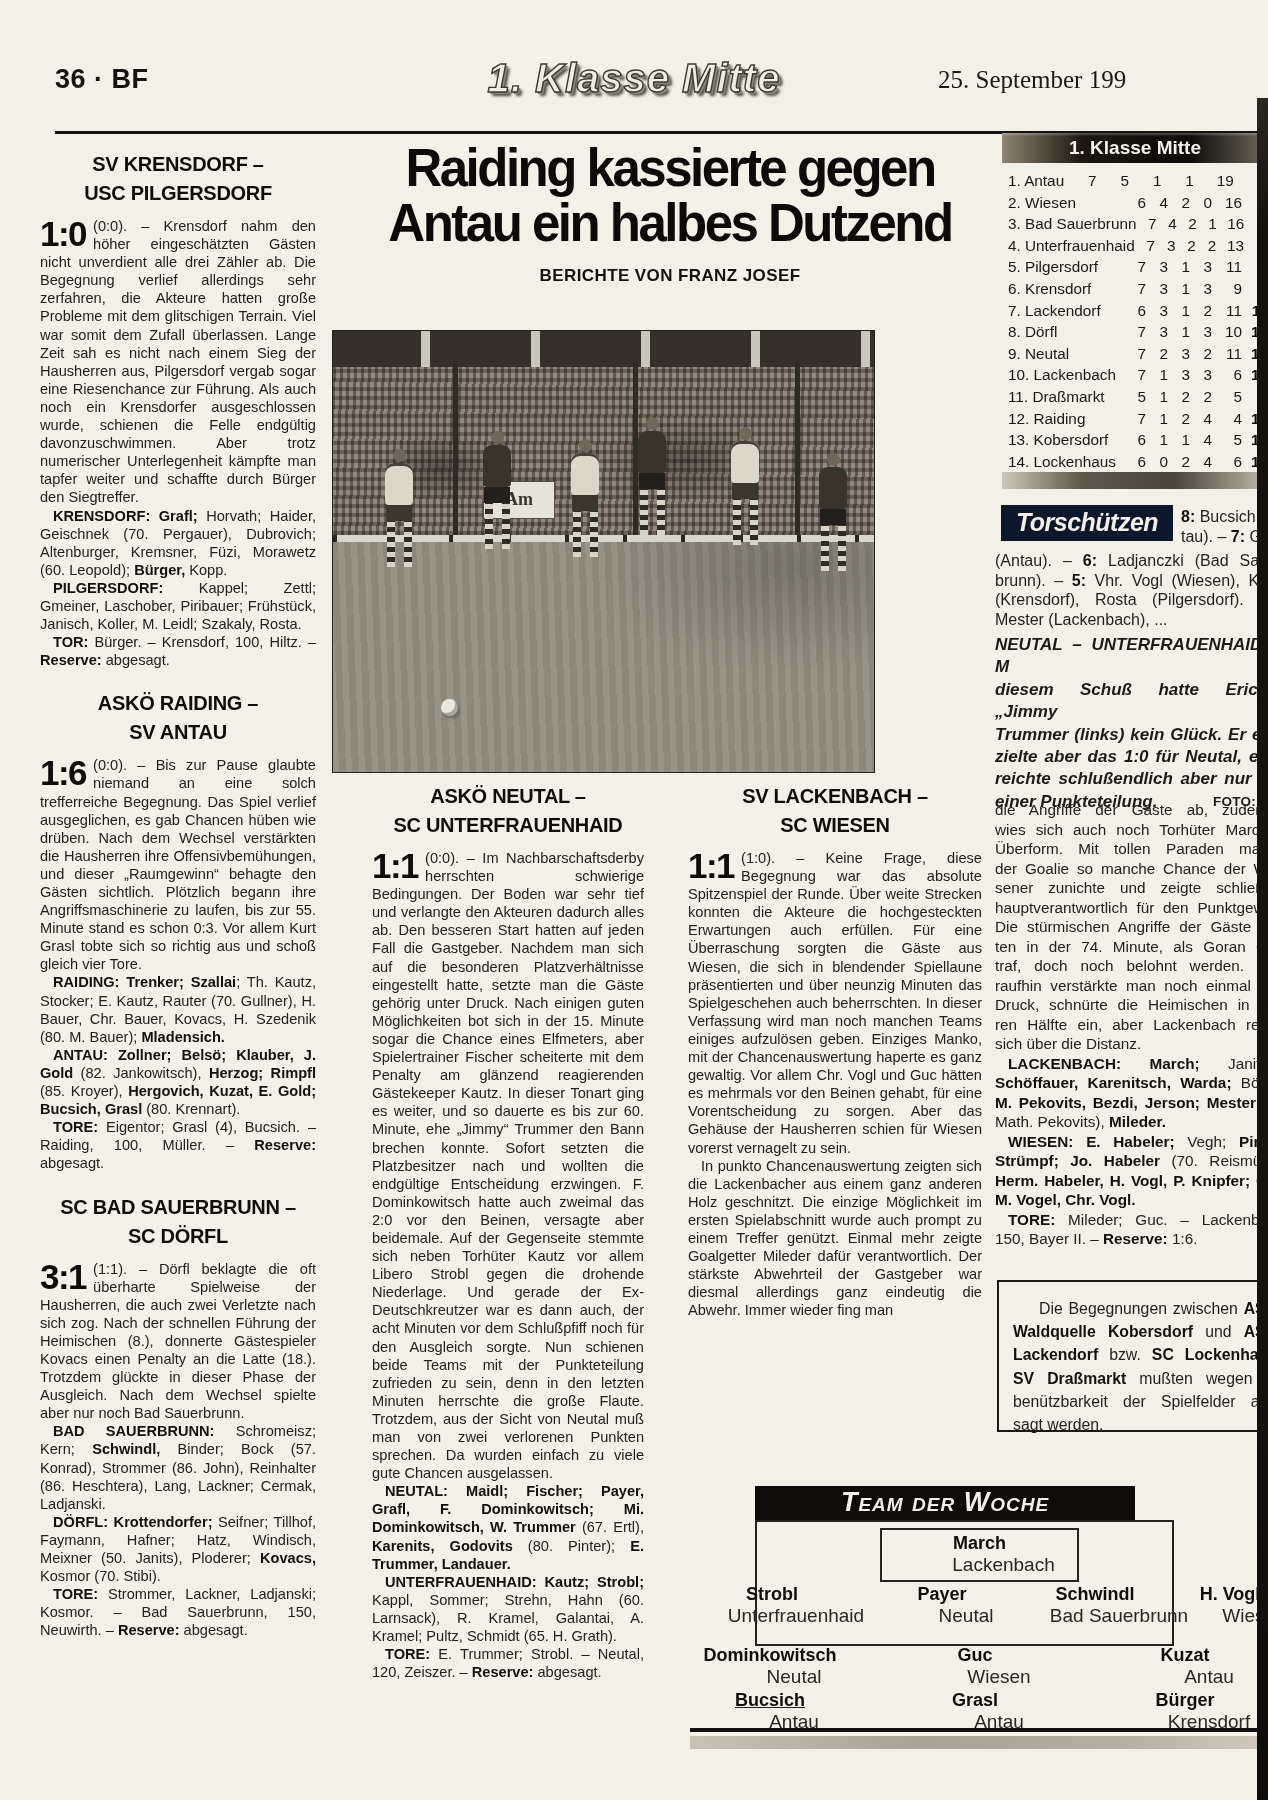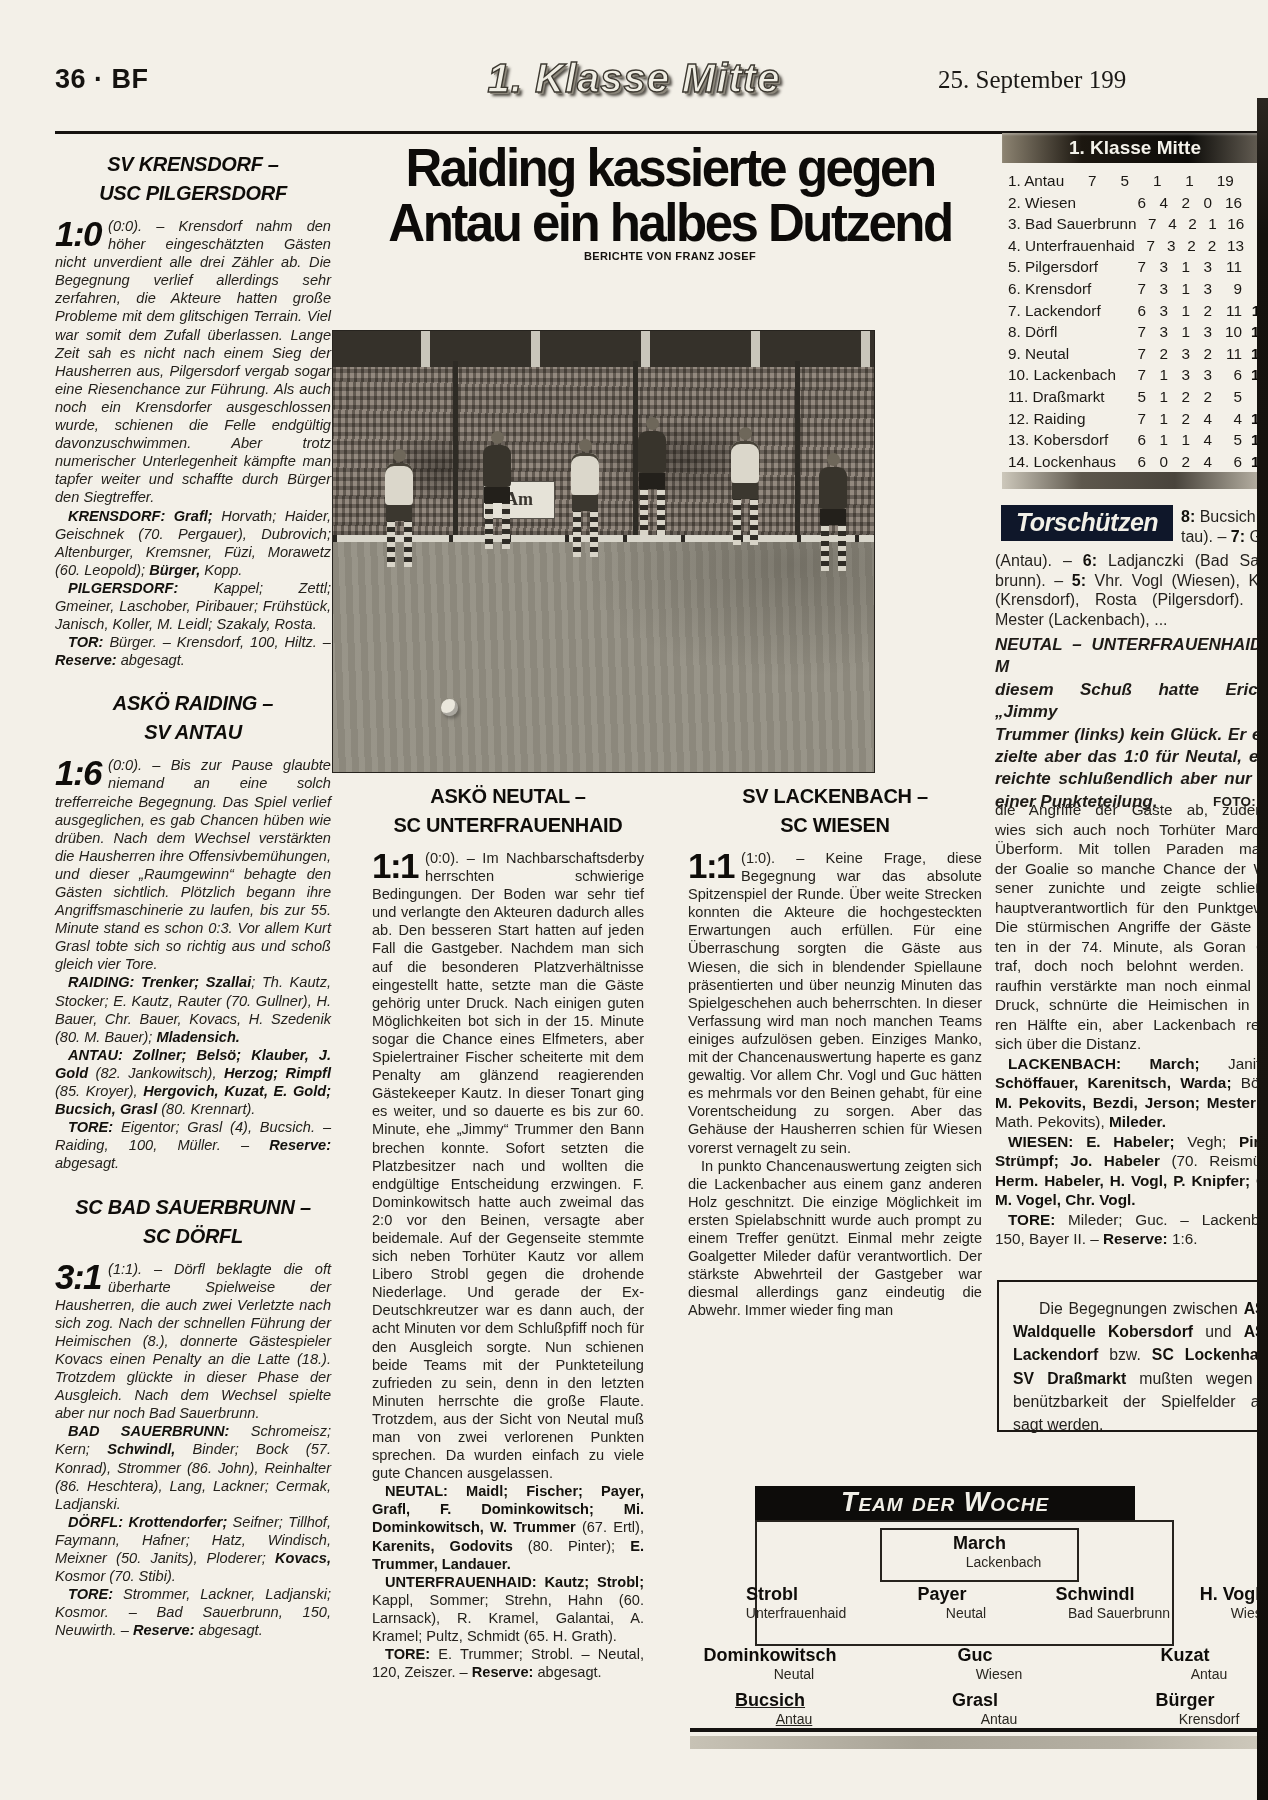--- a/index.html
+++ b/index.html
@@ -21,21 +21,21 @@
   .article:first-child .atitle{margin-top:0;}
   .lead,.para,.lineup{margin:0;}
   .para,.lineup{text-indent:13px;}
   .score{float:left;font-size:35px;line-height:29px;font-weight:bold;letter-spacing:-1.5px;
          margin:2px 7px 0 0;color:#0f0d0a;}
   b{color:#13110d;}
   
   .headline{position:absolute;left:345px;top:140px;width:650px;text-align:center;}
   .headline .hl{font-size:51px;line-height:55px;font-weight:bold;letter-spacing:-2.5px;color:#0d0b09;
                 transform:scaleY(1.04);}
-  .byline{font-size:11px;font-weight:bold;letter-spacing:.4px;color:#14110e;}
+  .byline{margin-top:16px;font-size:17px;font-weight:bold;letter-spacing:.4px;color:#14110e;}
   
   .photo{position:absolute;left:332px;top:330px;width:541px;height:441px;background:#8f8b80;
          border:1px solid #26231e;overflow:hidden;}
   .roof{position:absolute;left:0;top:0;width:100%;height:36px;
         background:repeating-linear-gradient(90deg,#35312a 0 88px,#c9c6bb 88px 97px,#35312a 97px 110px);}
   .crowd{position:absolute;left:0;top:36px;width:100%;height:168px;background:
      radial-gradient(90px 50px at 20% 60%,rgba(25,22,18,.45),transparent 70%),
      radial-gradient(120px 60px at 65% 55%,rgba(25,22,18,.4),transparent 70%),
      repeating-linear-gradient(92deg,rgba(32,29,24,.38) 0 3px,rgba(255,255,255,.07) 3px 7px),
      repeating-linear-gradient(0deg,rgba(22,20,17,.3) 0 4px,rgba(235,232,222,.12) 4px 9px),#7d7166;}
@@ -97,21 +97,21 @@
   .n-line.noj{text-align-last:left;}
   .n-line.ind{text-indent:26px;}
   
   .tw{position:absolute;left:690px;top:1480px;width:578px;height:290px;}
   .tw-bar{position:absolute;left:65px;top:6px;width:380px;height:34px;background:#0d0c0a;color:#f1efe7;
      font-style:italic;font-weight:bold;font-variant:small-caps;font-size:27px;text-align:center;line-height:32px;letter-spacing:1px;}
   .tw-box{position:absolute;left:65px;top:40px;width:415px;height:122px;border:2px solid #26231e;}
   .tw-gk{position:absolute;left:190px;top:48px;width:195px;height:50px;border:2px solid #26231e;text-align:center;}
   .tw-cell{position:absolute;transform:translateX(-50%);text-align:center;white-space:nowrap;}
   .tw-name{font-size:18px;font-weight:bold;color:#0f0d0a;}
-  .tw-club{font-size:14px;color:#2a2721;margin-left:48px;}
+  .tw-club{font-size:19px;color:#2a2721;margin-left:48px;}
   .tw-gk .tw-name{margin-top:3px;}
   .tw-line{position:absolute;left:0;top:248px;width:578px;height:4px;background:#141210;}
   .tw-band{position:absolute;left:0;top:256px;width:578px;height:13px;
      background:linear-gradient(90deg,#c7c2b5,#a8a396 40%,#b5b0a3 75%,#cfcabd);}
   
   .edgestrip{position:absolute;left:1257px;top:98px;width:11px;height:1702px;
      background:linear-gradient(180deg,#2a2620,#14110d 8%,#181510 60%,#0f0d0a);}
 </style>
 </head>
 <body>
@@ -188,21 +188,21 @@
         <div class="torso"></div>
         <div class="shorts"></div>
       <div class="legs">
           <div class="leg"></div>
           <div class="leg"></div>
         </div>
       </div>
     <div class="ball"></div>
   </div>
 
-  <div id="col1" class="col" style="left:55px;top:150px;width:276px;font-style:italic;">
+  <div id="col1" class="col" style="left:40px;top:150px;width:276px;">
       <div class="article">
         <div class="atitle">SV KRENSDORF –<br>USC PILGERSDORF</div>
         <p class="lead"><span class="score">1:0</span>(0:0). – Krensdorf nahm den höher eingeschätzten Gästen nicht unverdient alle drei Zähler ab. Die Begegnung verlief allerdings sehr zerfahren, die Akteure hatten große Probleme mit dem glitschigen Terrain. Viel war somit dem Zufall überlassen. Lange Zeit sah es nicht nach einem Sieg der Hausherren aus, Pilgersdorf vergab sogar eine Riesenchance zur Führung. Als auch noch ein Krensdorfer ausgeschlossen wurde, schienen die Felle endgültig davonzuschwimmen. Aber trotz numerischer Unterlegenheit kämpfte man tapfer weiter und schaffte durch Bürger den Siegtreffer.</p>
         <p class="lineup"><b>KRENSDORF: Grafl;</b> Horvath; Haider, Geischnek (70. Pergauer), Dubrovich; Altenburger, Kremsner, Füzi, Morawetz (60. Leopold); <b>Bürger,</b> Kopp.</p>
         <p class="lineup"><b>PILGERSDORF:</b> Kappel; Zettl; Gmeiner, Laschober, Piribauer; Frühstück, Janisch, Koller, M. Leidl; Szakaly, Rosta.</p>
         <p class="lineup"><b>TOR:</b> Bürger. – Krensdorf, 100, Hiltz. – <b>Reserve:</b> abgesagt.</p>
       </div>
       <div class="article">
         <div class="atitle">ASKÖ RAIDING –<br>SV ANTAU</div>
         <p class="lead"><span class="score">1:6</span>(0:0). – Bis zur Pause glaubte niemand an eine solch trefferreiche Begegnung. Das Spiel verlief ausgeglichen, es gab Chancen hüben wie drüben. Nach dem Wechsel verstärkten die Hausherren ihre Offensivbemühungen, und dieser „Raumgewinn“ behagte den Gästen sichtlich. Plötzlich begann ihre Angriffsmaschinerie zu laufen, bis zur 55. Minute stand es schon 0:3. Vor allem Kurt Grasl tobte sich so richtig aus und schoß gleich vier Tore.</p>

